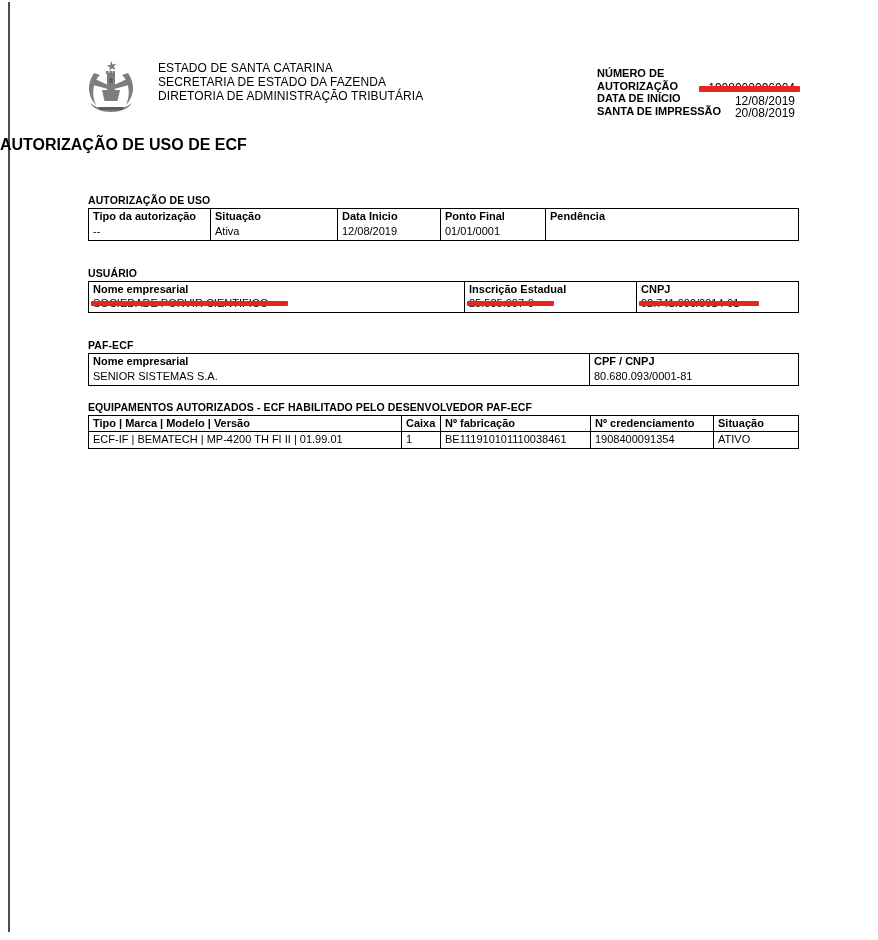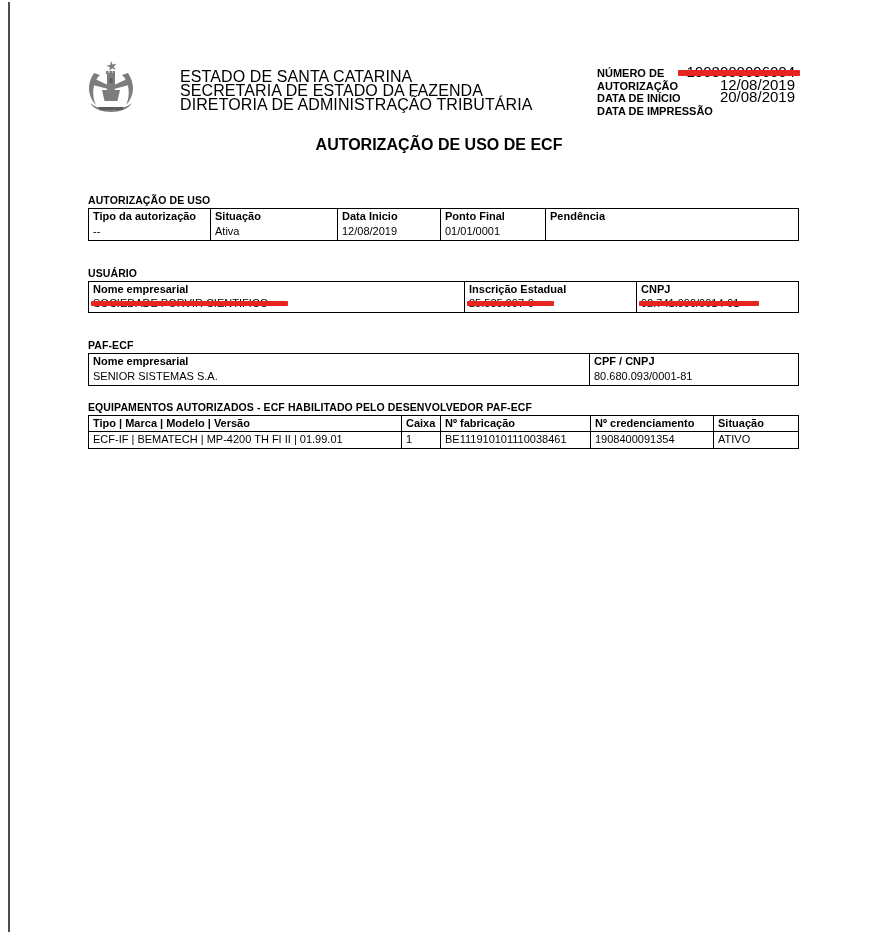--- a/index.html
+++ b/index.html
@@ -4,26 +4,26 @@
 <style>
   html,body { margin:0; padding:0; background:#ffffff; }
   .page {
     position:relative; width:878px; height:940px; background:#ffffff;
     font-family:"Liberation Sans", sans-serif; color:#000; overflow:hidden;
   }
   .left-rule { position:absolute; left:8px; top:2px; width:2px; height:930px; background:#4d4d4d; }
 
   .logo { position:absolute; left:86px; top:60px; width:50px; height:58px; }
 
-  .org { position:absolute; left:158px; top:70px; font-size:16px; line-height:14px; letter-spacing:0.1px;margin-left:22px; }
+  .org { position:absolute; left:158px; top:61px; font-size:12px; line-height:14px; letter-spacing:0.1px; }
 
   .auth-labels { position:absolute; left:597px; top:67px; font-weight:bold; font-size:11px; line-height:12.5px; }
-  .auth-values { position:absolute; right:83px; top:66px; font-size:15px; line-height:12.5px; text-align:right;margin-left:8px; }
-
-  .title { position:absolute; top:136px; left:0; width:100%; text-align:center; font-size:16px; font-weight:bold; }
+  .auth-values { position:absolute; right:83px; top:82px; font-size:12px; line-height:12.5px; text-align:right;margin-left:8px; }
+
+  .title { position:absolute; top:136px; left:0; width:100%; font-size:16px; font-weight:bold; }
 
   .content { position:absolute; left:88px; top:194px; width:711px; }
   .sec-heading { font-size:10.5px; font-weight:bold; margin:0 0 2px 0; letter-spacing:0.1px; }
   .mt { margin-top:26px; }
   .mt-lg { margin-top:15px; }
 
   table { border-collapse:collapse; table-layout:fixed; width:100%;padding-left:41px; }
   td, th {
     border:1px solid #000; padding:0 3px 1px 4px; vertical-align:top;
     font-size:11px; line-height:14.5px; text-align:left; overflow:hidden;
@@ -68,21 +68,21 @@
   <div class="org">
     <div>ESTADO DE SANTA CATARINA</div>
     <div>SECRETARIA DE ESTADO DA FAZENDA</div>
     <div>DIRETORIA DE ADMINISTRAÇÃO TRIBUTÁRIA</div>
   </div>
 
   <div class="auth-labels">
     <div>NÚMERO DE</div>
     <div>AUTORIZAÇÃO</div>
     <div>DATA DE INÍCIO</div>
-    <div>DATA DE IMPRESSÃO</div>
+    <div>SANTA DE IMPRESSÃO</div>
   </div>
   <div class="auth-values">
     <div><span class="redacted strike-num">1908000096004</span></div>
     <div>12/08/2019</div>
     <div>20/08/2019</div>
   </div>
 
   <div class="title">AUTORIZAÇÃO DE USO DE ECF</div>
 
   <div class="content">

